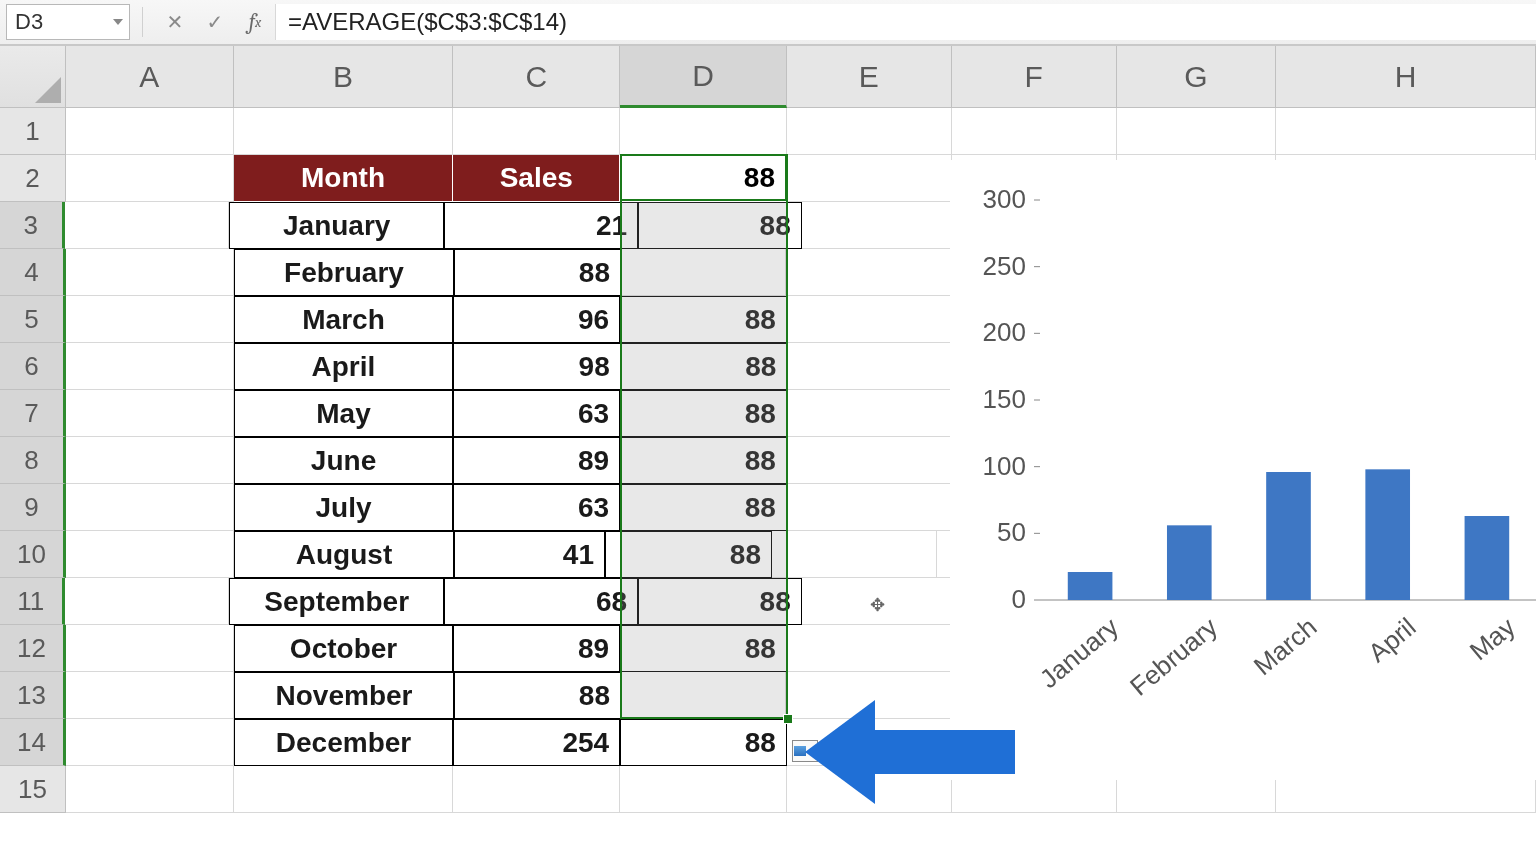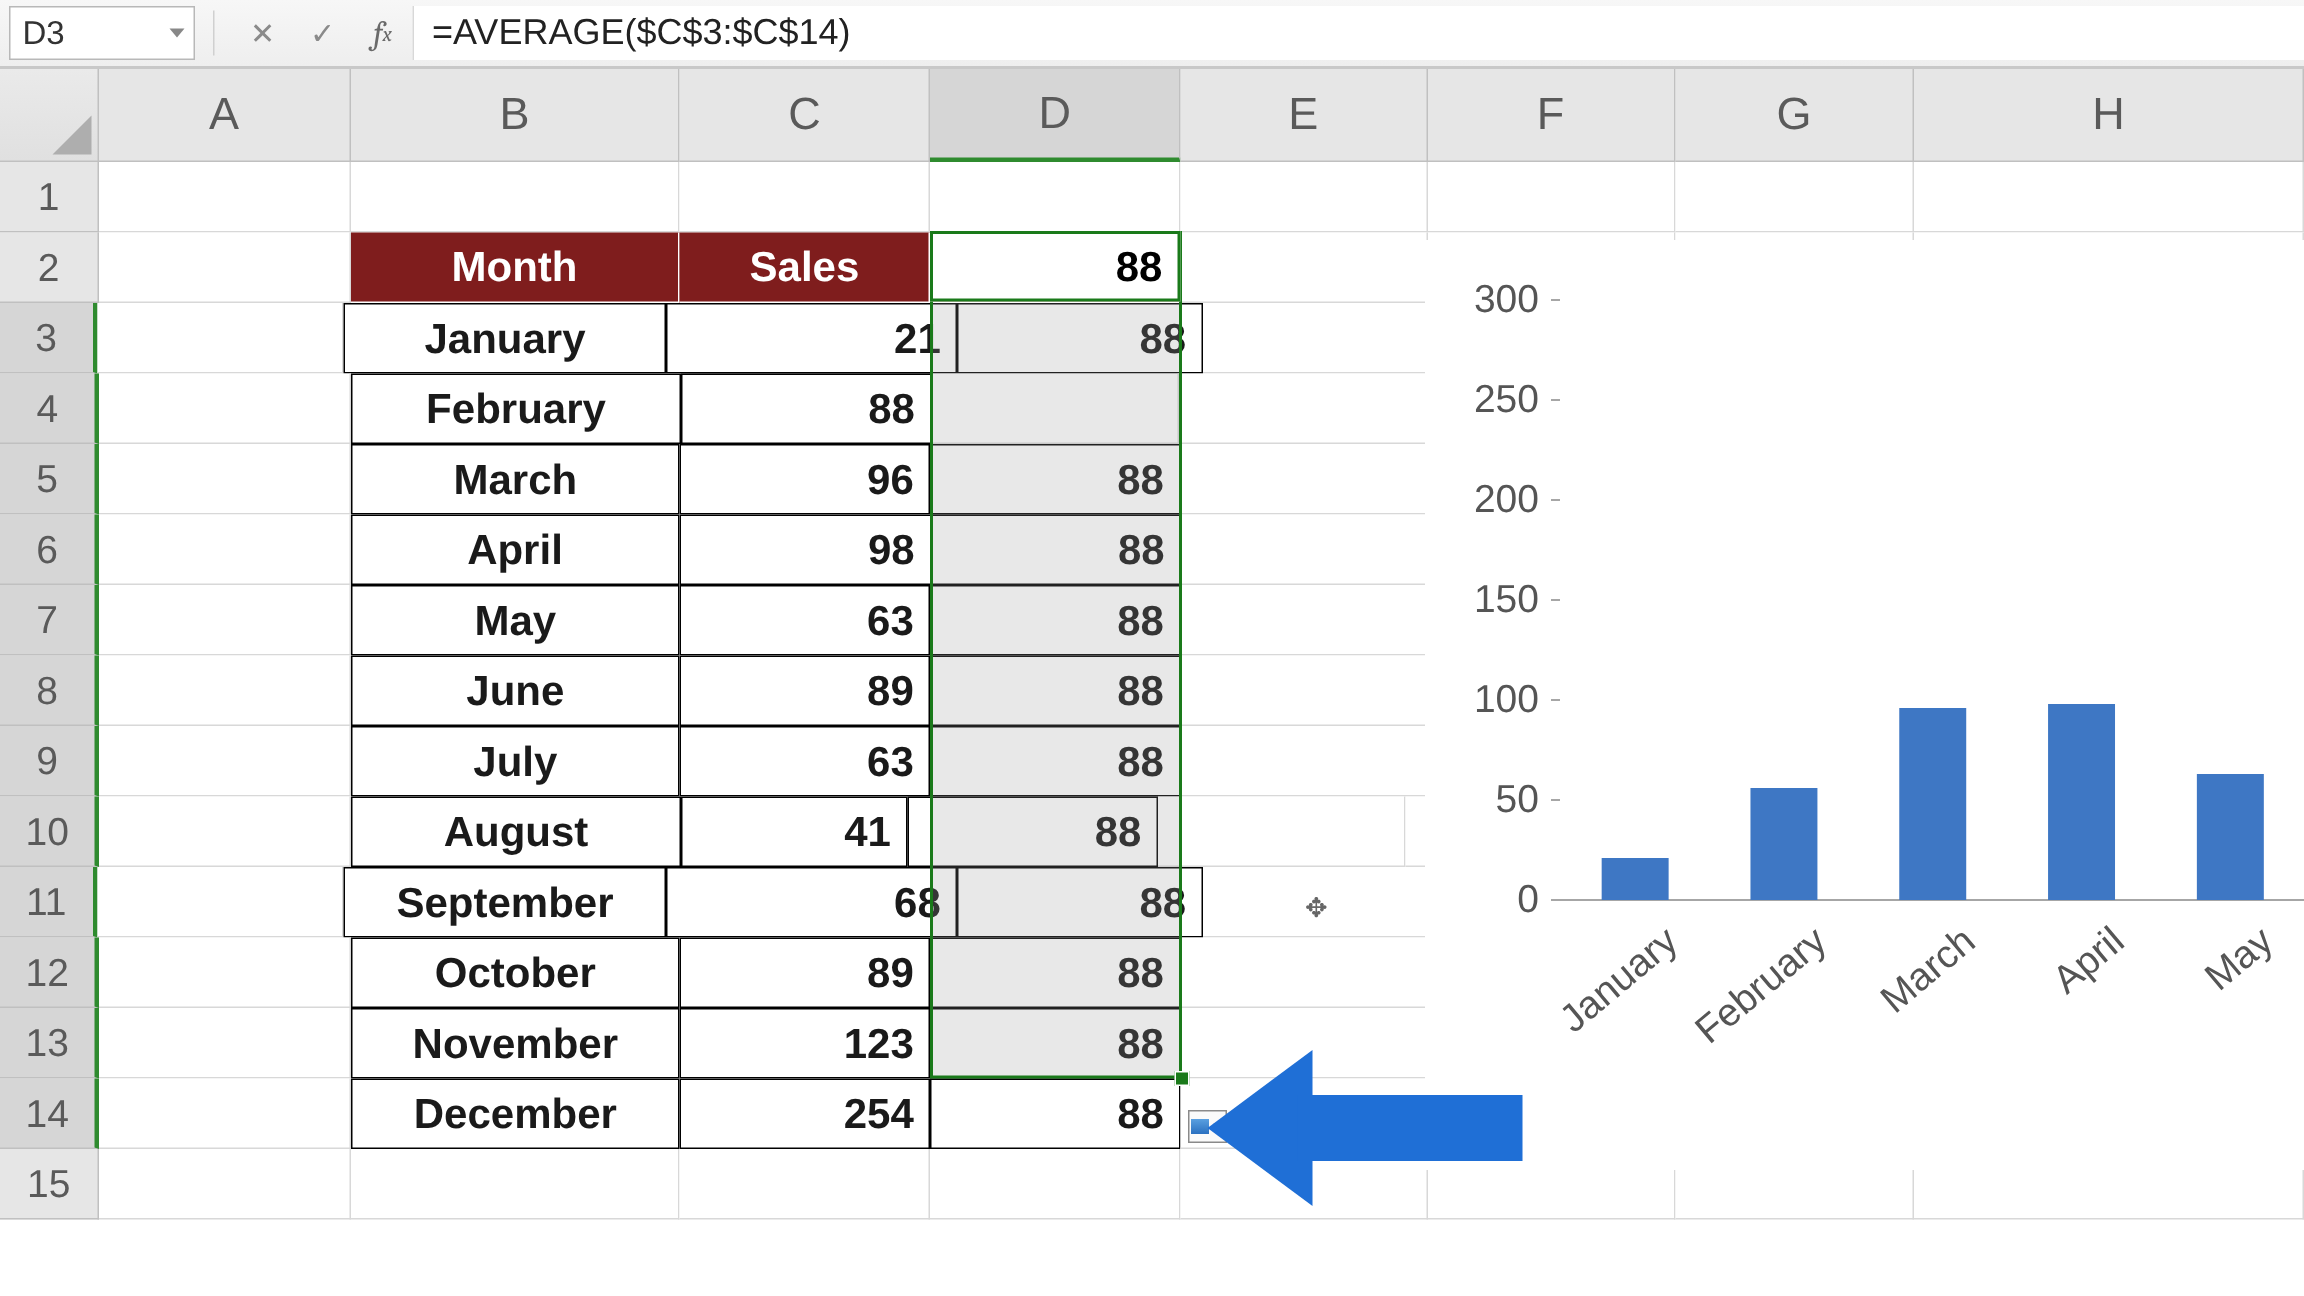--- a/index.html
+++ b/index.html
@@ -376,21 +376,20 @@
         <div class="cell td-b right" style="width: 167px; background: transparent;">88</div>
         <div class="cell" style="width: 165px;"></div>
         <div class="cell" style="width: 165px;"></div>
         <div class="cell" style="width: 160px;"></div>
         <div class="cell" style="width: 260px;"></div>
       </div>
       <div class="row">
         <div class="row-h active">13</div>
         <div class="cell" style="width: 168px;"></div>
         <div class="cell td-b center" style="width: 220px;">November</div>
-        <div class="cell td-b right" style="width: 167px;">123</div>
         <div class="cell td-b right" style="width: 167px; background: transparent;">88</div>
         <div class="cell" style="width: 165px;"></div>
         <div class="cell" style="width: 165px;"></div>
         <div class="cell" style="width: 160px;"></div>
         <div class="cell" style="width: 260px;"></div>
       </div>
       <div class="row">
         <div class="row-h active">14</div>
         <div class="cell" style="width: 168px;"></div>
         <div class="cell td-b center" style="width: 220px;">December</div>

